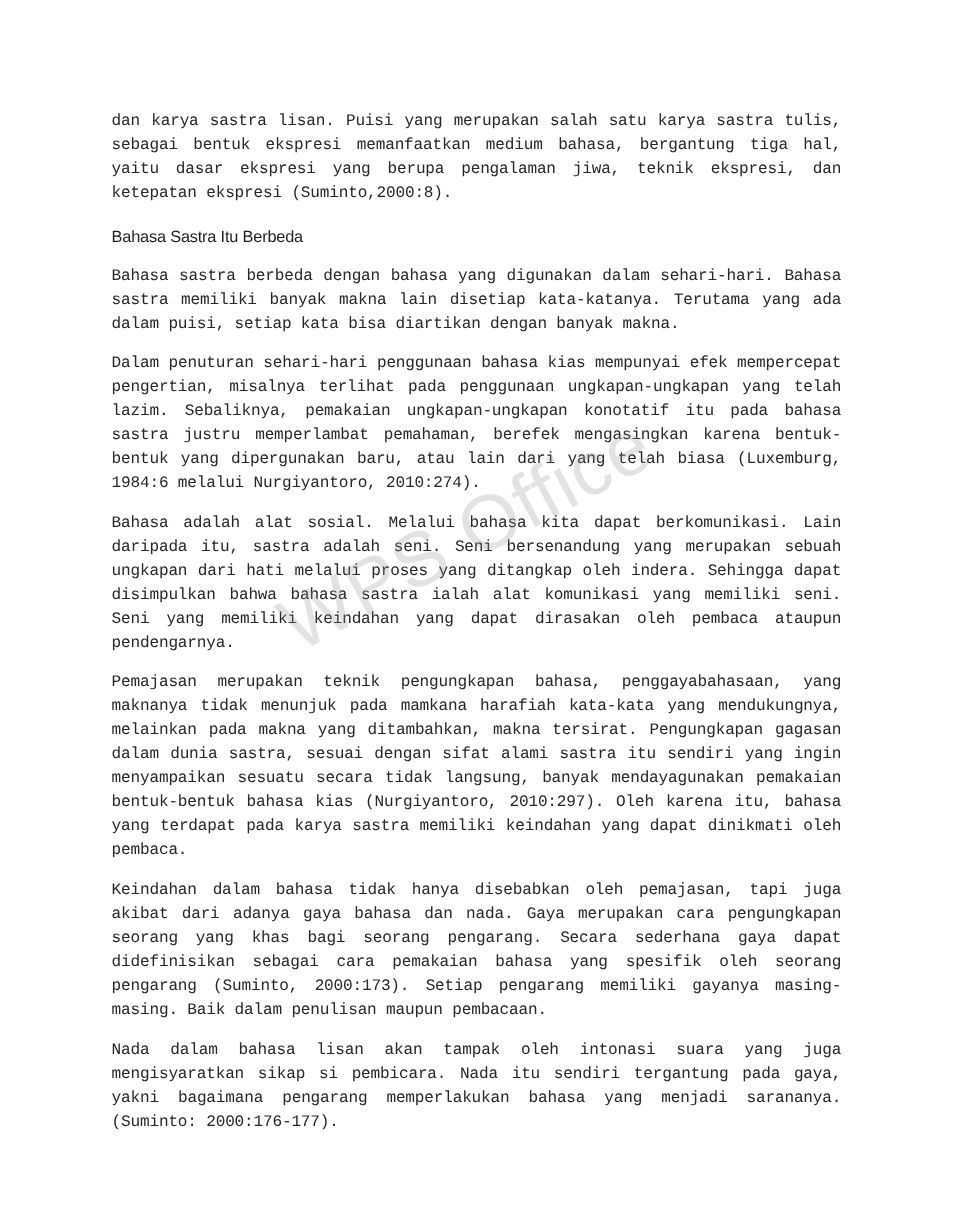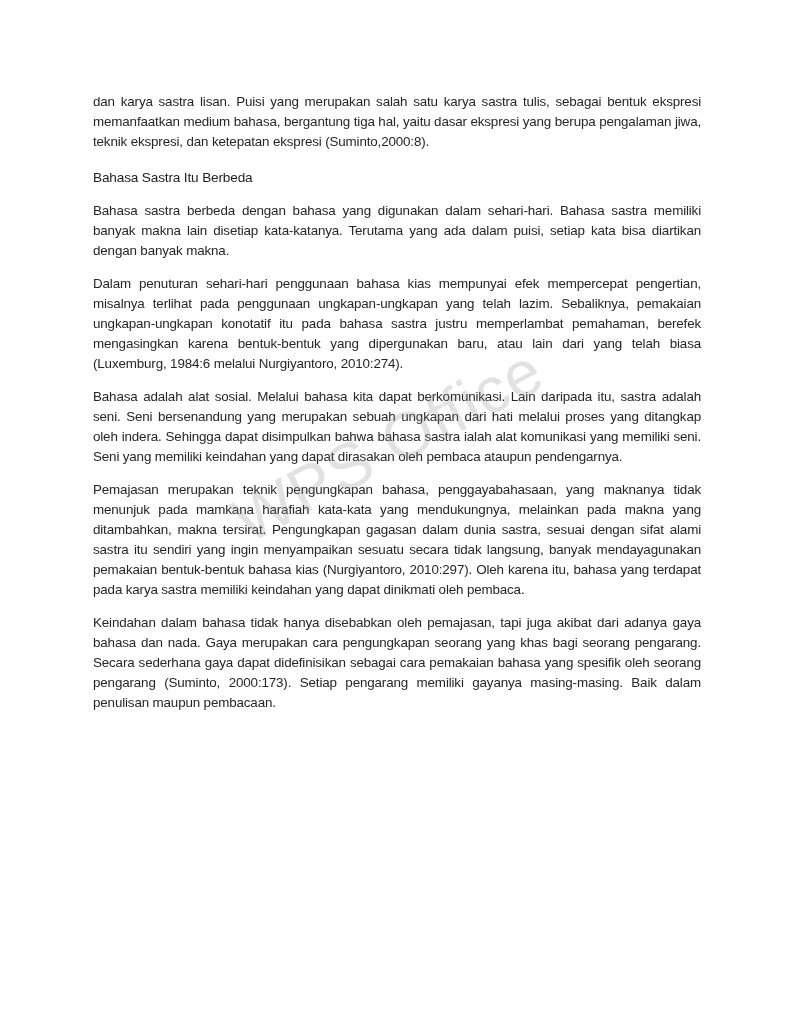--- a/index.html
+++ b/index.html
@@ -21,20 +21,21 @@
       font-family: "Liberation Sans", sans-serif;
       font-size: 13.4px;
       line-height: 20px;
       color: #262626;
       letter-spacing: -0.15px;
     }
     .para {
       margin: 0 0 13px 0;
       text-align: justify;
       text-align-last: left;
+      font-family: Liberation Mono, monospace;
     }
     .heading {
       margin: 16px 0 13px 0;
       font-size: 13.6px;
       color: #1e1e1e;
     }
     .watermark {
       position: absolute;
       left: 238px;
       top: 488px;
@@ -53,15 +54,16 @@
 <body>
 
 <div class="page">
   <p class="para">dan karya sastra lisan. Puisi yang merupakan salah satu karya sastra tulis, sebagai bentuk ekspresi memanfaatkan medium bahasa, bergantung tiga hal, yaitu dasar ekspresi yang berupa pengalaman jiwa, teknik ekspresi, dan ketepatan ekspresi (Suminto,2000:8).</p>
   <p class="heading">Bahasa Sastra Itu Berbeda</p>
   <p class="para">Bahasa sastra berbeda dengan bahasa yang digunakan dalam sehari-hari. Bahasa sastra memiliki banyak makna lain disetiap kata-katanya. Terutama yang ada dalam puisi, setiap kata bisa diartikan dengan banyak makna.</p>
   <p class="para">Dalam penuturan sehari-hari penggunaan bahasa kias mempunyai efek mempercepat pengertian, misalnya terlihat pada penggunaan ungkapan-ungkapan yang telah lazim. Sebaliknya, pemakaian ungkapan-ungkapan konotatif itu pada bahasa sastra justru memperlambat pemahaman, berefek mengasingkan karena bentuk-bentuk yang dipergunakan baru, atau lain dari yang telah biasa (Luxemburg, 1984:6 melalui Nurgiyantoro, 2010:274).</p>
   <p class="para">Bahasa adalah alat sosial. Melalui bahasa kita dapat berkomunikasi. Lain daripada itu, sastra adalah seni. Seni bersenandung yang merupakan sebuah ungkapan dari hati melalui proses yang ditangkap oleh indera. Sehingga dapat disimpulkan bahwa bahasa sastra ialah alat komunikasi yang memiliki seni. Seni yang memiliki keindahan yang dapat dirasakan oleh pembaca ataupun pendengarnya.</p>
   <p class="para">Pemajasan merupakan teknik pengungkapan bahasa, penggayabahasaan, yang maknanya tidak menunjuk pada mamkana harafiah kata-kata yang mendukungnya, melainkan pada makna yang ditambahkan, makna tersirat. Pengungkapan gagasan dalam dunia sastra, sesuai dengan sifat alami sastra itu sendiri yang ingin menyampaikan sesuatu secara tidak langsung, banyak mendayagunakan pemakaian bentuk-bentuk bahasa kias (Nurgiyantoro, 2010:297). Oleh karena itu, bahasa yang terdapat pada karya sastra memiliki keindahan yang dapat dinikmati oleh pembaca.</p>
   <p class="para">Keindahan dalam bahasa tidak hanya disebabkan oleh pemajasan, tapi juga akibat dari adanya gaya bahasa dan nada. Gaya merupakan cara pengungkapan seorang yang khas bagi seorang pengarang. Secara sederhana gaya dapat didefinisikan sebagai cara pemakaian bahasa yang spesifik oleh seorang pengarang (Suminto, 2000:173). Setiap pengarang memiliki gayanya masing-masing. Baik dalam penulisan maupun pembacaan.</p>
+  <p class="para">Nada dalam bahasa lisan akan tampak oleh intonasi suara yang juga mengisyaratkan sikap si pembicara. Nada itu sendiri tergantung pada gaya, yakni bagaimana pengarang memperlakukan bahasa yang menjadi sarananya. (Suminto: 2000:176-177).</p>
 </div>
 
 <div class="watermark">WPS Office</div>
 
 </body></html>

